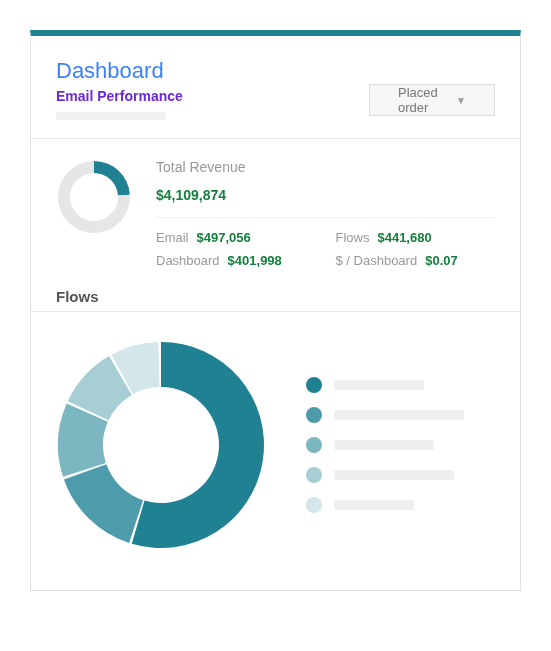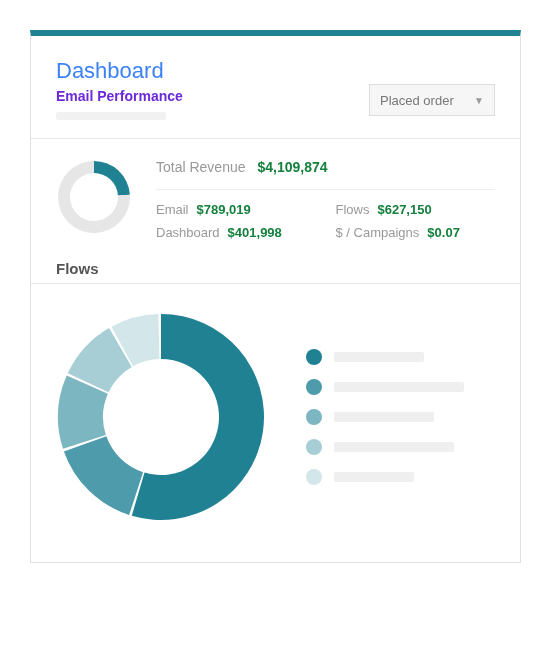--- a/index.html
+++ b/index.html
@@ -42,21 +42,21 @@
     position: absolute;
     right: 25px;
     top: 48px;
     width: 126px;
     height: 32px;
     border: 1px solid #ddd;
     background: #f6f6f6;
     display: flex;
     align-items: center;
     justify-content: space-between;
-    padding: 0 10px;
+    padding: 0 28px;
     font-size: 13px;
     color: #777;
     cursor: pointer;
   }
   .chev { font-size: 10px; color: #999; }
   .stats {
     border-top: 1px solid #e8e8e8;
     padding: 20px 25px;
     display: flex;
     gap: 24px;
@@ -65,20 +65,21 @@
   .donut-small { flex-shrink: 0; }
   .stats-body { flex: 1; }
   .total-row {
     display: flex;
     gap: 12px;
     align-items: baseline;
     font-size: 14px;
     border-bottom: 1px solid #eee;
     padding-bottom: 14px;
     margin-bottom: 12px;
+    flex-direction: column;
   }
   .lbl { color: #999; }
   .val { color: #15803d; font-weight: 600; }
   .grid {
     display: grid;
     grid-template-columns: 1fr 1fr;
     row-gap: 8px;
     column-gap: 20px;
     font-size: 13px;
   }
@@ -123,32 +124,32 @@
         <path d="M 73.92896222341778 35.739541296944715 A 36 36 0 1 1 37.99999999999999 2 L 37.99999999999999 14 A 24 24 0 1 0 61.952641482278516 36.49302753129648 Z" fill="#e6e6e6"></path>
       </svg>
     <div class="stats-body">
       <div class="total-row">
         <span class="lbl">Total Revenue</span>
         <span class="val">$4,109,874</span>
       </div>
       <div class="grid">
           <div class="cell">
             <span class="lbl">Email</span>
-            <span class="val">$789,019</span>
+            <span class="val">$497,056</span>
           </div>
           <div class="cell">
             <span class="lbl">Flows</span>
-            <span class="val">$627,150</span>
+            <span class="val">$441,680</span>
           </div>
           <div class="cell">
             <span class="lbl">Dashboard</span>
             <span class="val">$401,998</span>
           </div>
           <div class="cell">
-            <span class="lbl">$ / Campaigns</span>
+            <span class="lbl">$ / Dashboard</span>
             <span class="val">$0.07</span>
           </div>
         </div>
     </div>
   </div>
 
   <div class="section-title">Flows</div>
 
   <div class="flows-panel">
     <svg width="210" height="210" viewBox="0 0 210 210">

